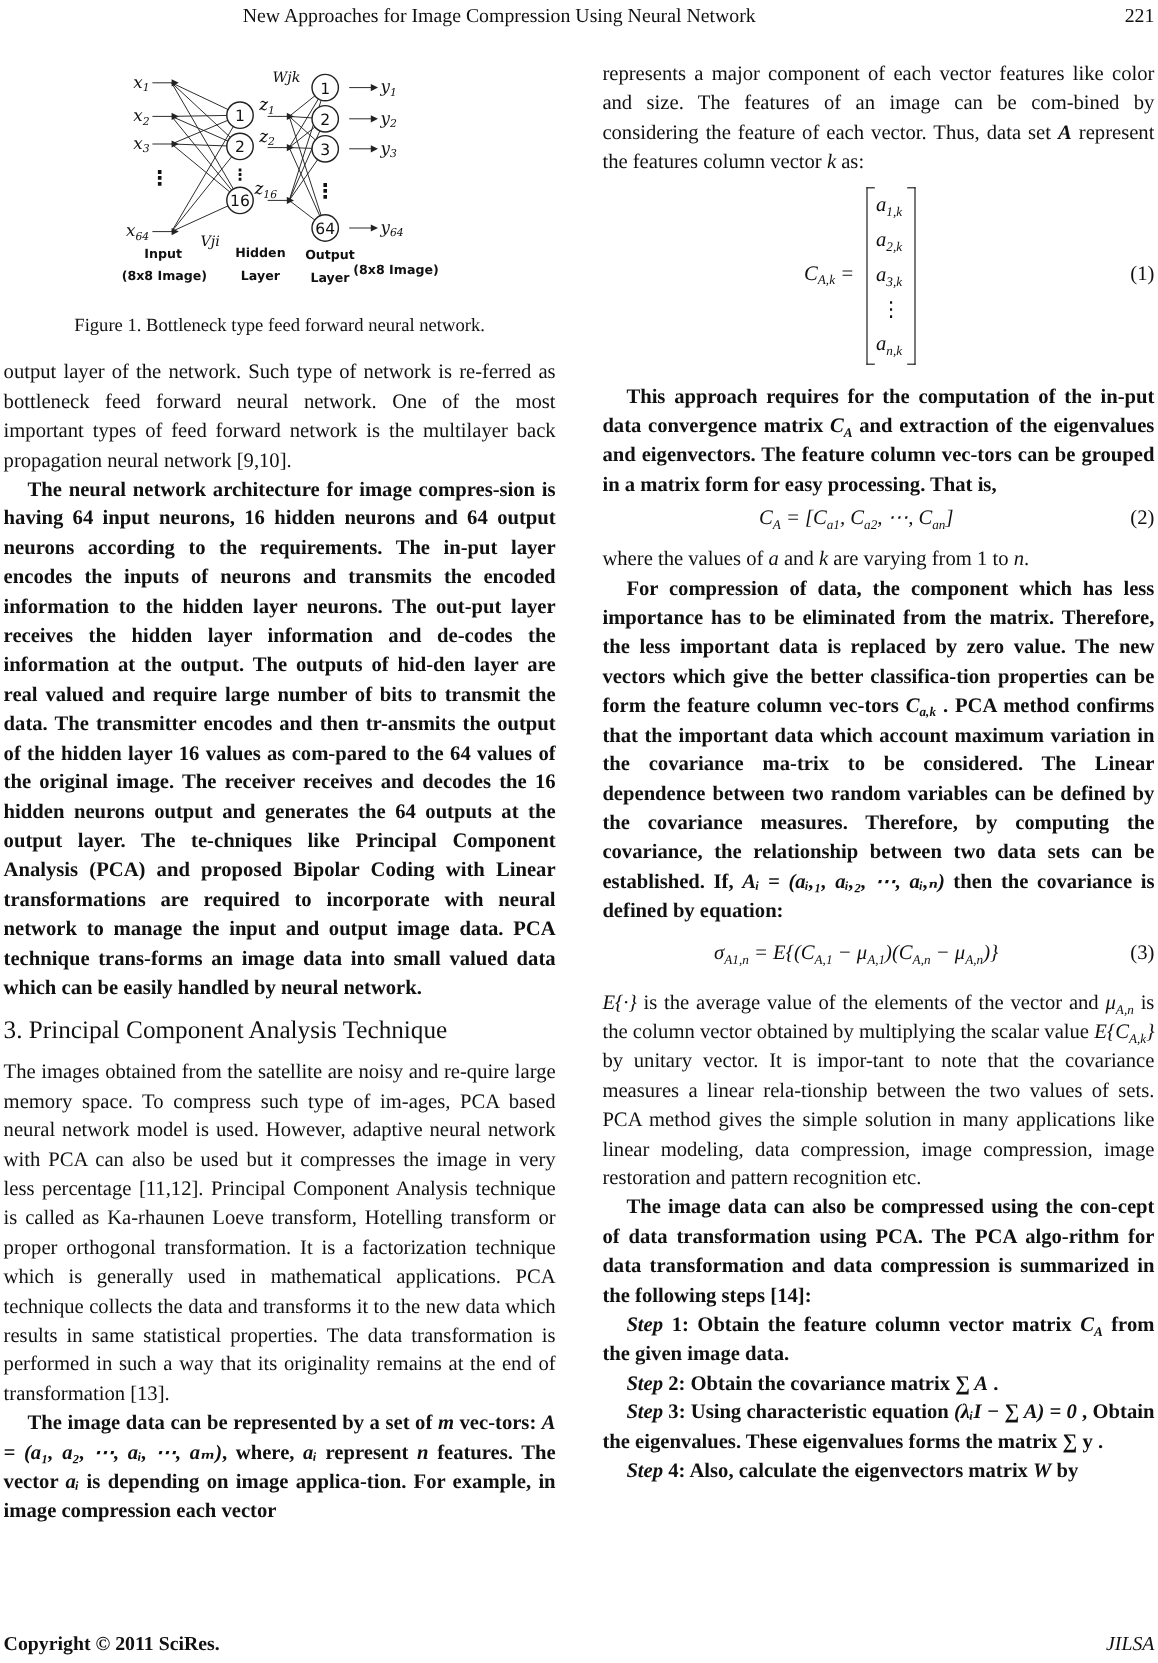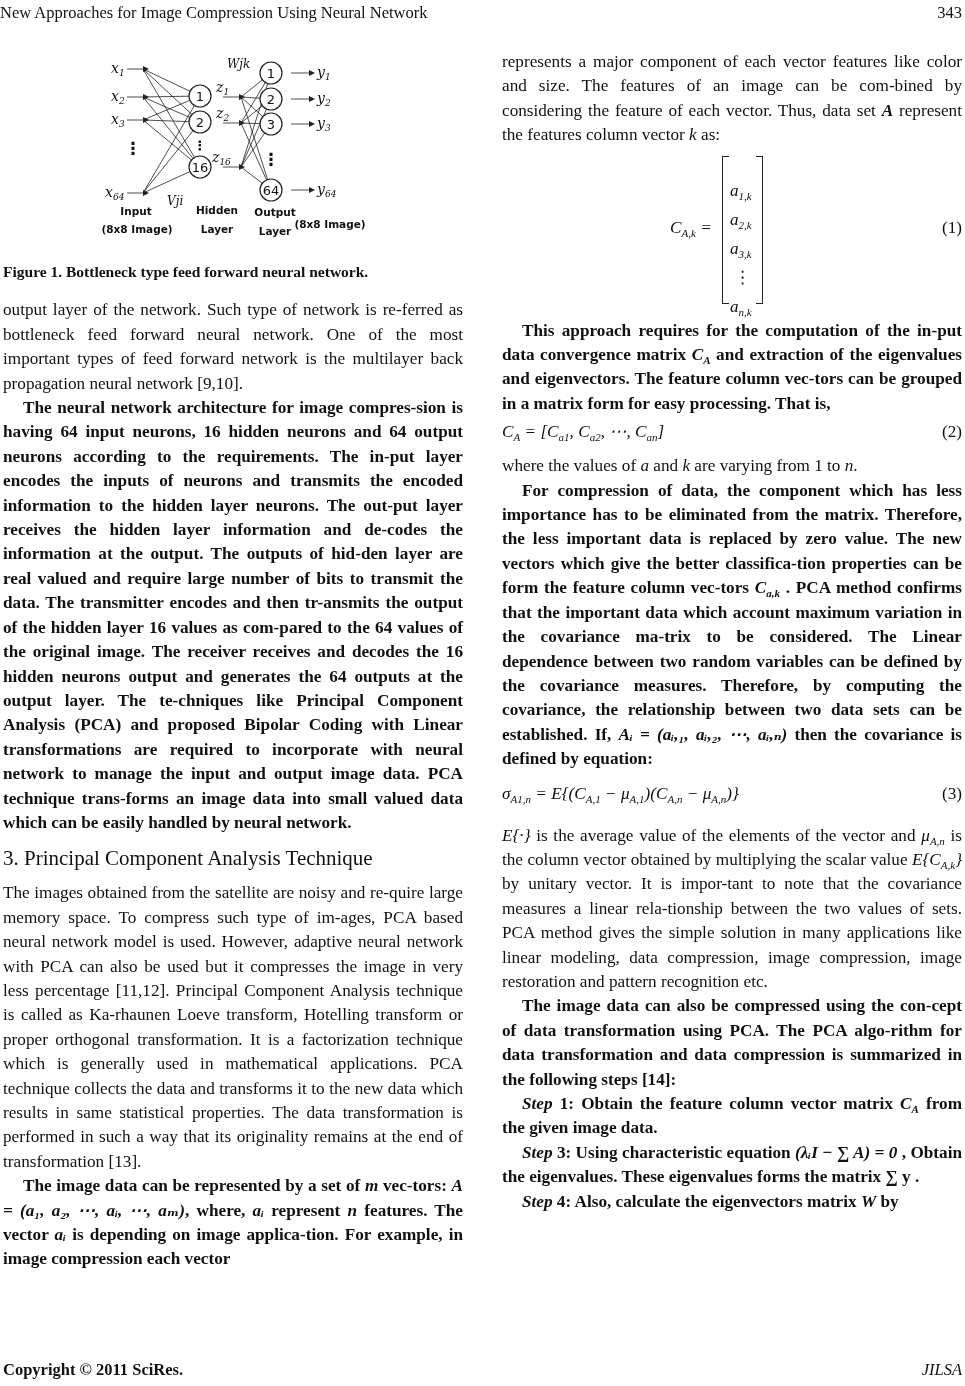--- a/index.html
+++ b/index.html
@@ -1,50 +1,50 @@
 <!DOCTYPE html>
 <html><head>
 <meta charset="utf-8">
 <style>
   html, body { margin: 0; padding: 0; background: #ffffff; }
   body {
     width: 965px; height: 1386px; position: relative; overflow: hidden;
     font-family: "Liberation Serif", "DejaVu Serif", serif;
     color: #111; font-size: 17.2px; line-height: 24.4px;
   }
-  .header-title { position: absolute; top: 0; left: 0; width: 832px; text-align: left; font-size: 16.5px; top: 1px; }
+  .header-title { position: absolute; top: 0; left: 0; width: 832px; text-align: center; font-size: 16.5px; top: 1px; }
   .header-page { position: absolute; top: 1px; right: 3px; font-size: 16.5px; }
   .col { position: absolute; text-align: justify; }
   .col-left { left: 3px; top: 50px; width: 460px; }
   .col-right { left: 502px; top: 50px; width: 460px; }
   p { margin: 0; }
   .indent { text-indent: 20px; font-weight: bold; }
   .figure { position: relative; width: 460px; height: 200px; }
-  .fig-caption { font-weight: bold; font-size: 15.5px; margin-top: 10px; margin-bottom: 14px; }
+  .fig-caption { font-weight: normal; font-size: 15.5px; text-align: center; margin-top: 10px; margin-bottom: 14px; }
   h2 { font-size: 21px; font-weight: normal; margin: 10px 0 10px 0; line-height: 26px; text-align: left; }
   i, .it { font-style: italic; }
   .bi { font-weight: bold; font-style: italic; }
   sub { font-size: 11px; line-height: 0; vertical-align: -4px; font-style: italic; }
   .eq { position: relative; height: 30px; margin: 8px 0; }
-  .eq .body { position: absolute; left: 0; right: 37px; text-align: left; font-style: italic; }
+  .eq .body { position: absolute; left: 0; right: 37px; text-align: center; font-style: italic; }
   .eq .num { position: absolute; right: 0; top: 0; font-style: normal; }
   .matrix-eq { position: relative; height: 155px; margin: 6px 0 10px 0; }
   .matrix-eq .lhs { position: absolute; left: 168px; top: 62px; font-style: italic; }
   .matrix-eq .bracket { position: absolute; left: 220px; top: 2px; width: 40px; height: 146px; border-left: 1.3px solid #222; border-top: 1.3px solid #222; border-bottom: 1.3px solid #222; width: 6px; }
   .matrix-eq .bracket-r { position: absolute; left: 254px; top: 2px; height: 146px; width: 6px; border-right: 1.3px solid #222; border-top: 1.3px solid #222; border-bottom: 1.3px solid #222; }
-  .matrix-eq .cells { position: absolute; left: 228px; top: 2px; width: 30px; font-style: italic; line-height: 29px; margin-top: 20px; }
+  .matrix-eq .cells { position: absolute; left: 228px; top: 2px; width: 30px; font-style: italic; line-height: 29px; }
   .matrix-eq .num { position: absolute; right: 0; top: 62px; }
   .footer-left { position: absolute; left: 3px; bottom: 4px; font-size: 16.5px; font-weight: bold; }
   .footer-right { position: absolute; right: 3px; bottom: 4px; font-size: 16.5px; font-weight: normal; font-style: italic; }
 </style>
 </head>
 <body>
 
 <div class="header-title">New Approaches for Image Compression Using Neural Network</div>
-<div class="header-page">343</div>
+<div class="header-page">221</div>
 
 <div class="col col-left">
   <div class="figure">
     <svg width="460" height="200" viewBox="0 0 460 200">
       <g stroke="#222" stroke-width="0.8" fill="none">
 
         <line x1="140" y1="19" x2="197" y2="46"></line>
           <line x1="140" y1="19" x2="197" y2="72"></line>
           <line x1="140" y1="19" x2="197" y2="117"></line>
         <line x1="140" y1="47" x2="197" y2="46"></line>
@@ -202,20 +202,23 @@
   <p>
     <i>E{·}</i><span> is the average value of the elements of the vector and </span><i>μ</i><sub>A,n</sub><span> is the column vector obtained by multiplying the scalar value </span><i>E{C</i><sub>A,k</sub><i>}</i><span> by unitary vector. It is impor-tant to note that the covariance measures a linear rela-tionship between the two values of sets. PCA method gives the simple solution in many applications like linear modeling, data compression, image compression, image restoration and pattern recognition etc.</span>
   </p>
 
   <p class="indent">The image data can also be compressed using the con-cept of data transformation using PCA. The PCA algo-rithm for data transformation and data compression is summarized in the following steps [14]:</p>
 
   <p class="indent">
     <i>Step</i><span> 1: Obtain the feature column vector matrix </span><i>C</i><sub>A</sub><span> from the given image data.</span>
   </p>
   <p class="indent">
+    <i>Step</i><span> 2: Obtain the covariance matrix </span><i>∑ A</i><span> .</span>
+  </p>
+  <p class="indent">
     <i>Step</i><span> 3: Using characteristic equation </span><i>(λᵢI − ∑ A) = 0</i><span> , Obtain the eigenvalues. These eigenvalues forms the matrix ∑ y .</span>
   </p>
   <p class="indent">
     <i>Step</i><span> 4: Also, calculate the eigenvectors matrix </span><i>W</i><span> by</span>
   </p>
 </div>
 
 <div class="footer-left">Copyright © 2011 SciRes.</div>
 <div class="footer-right">JILSA</div>
 

